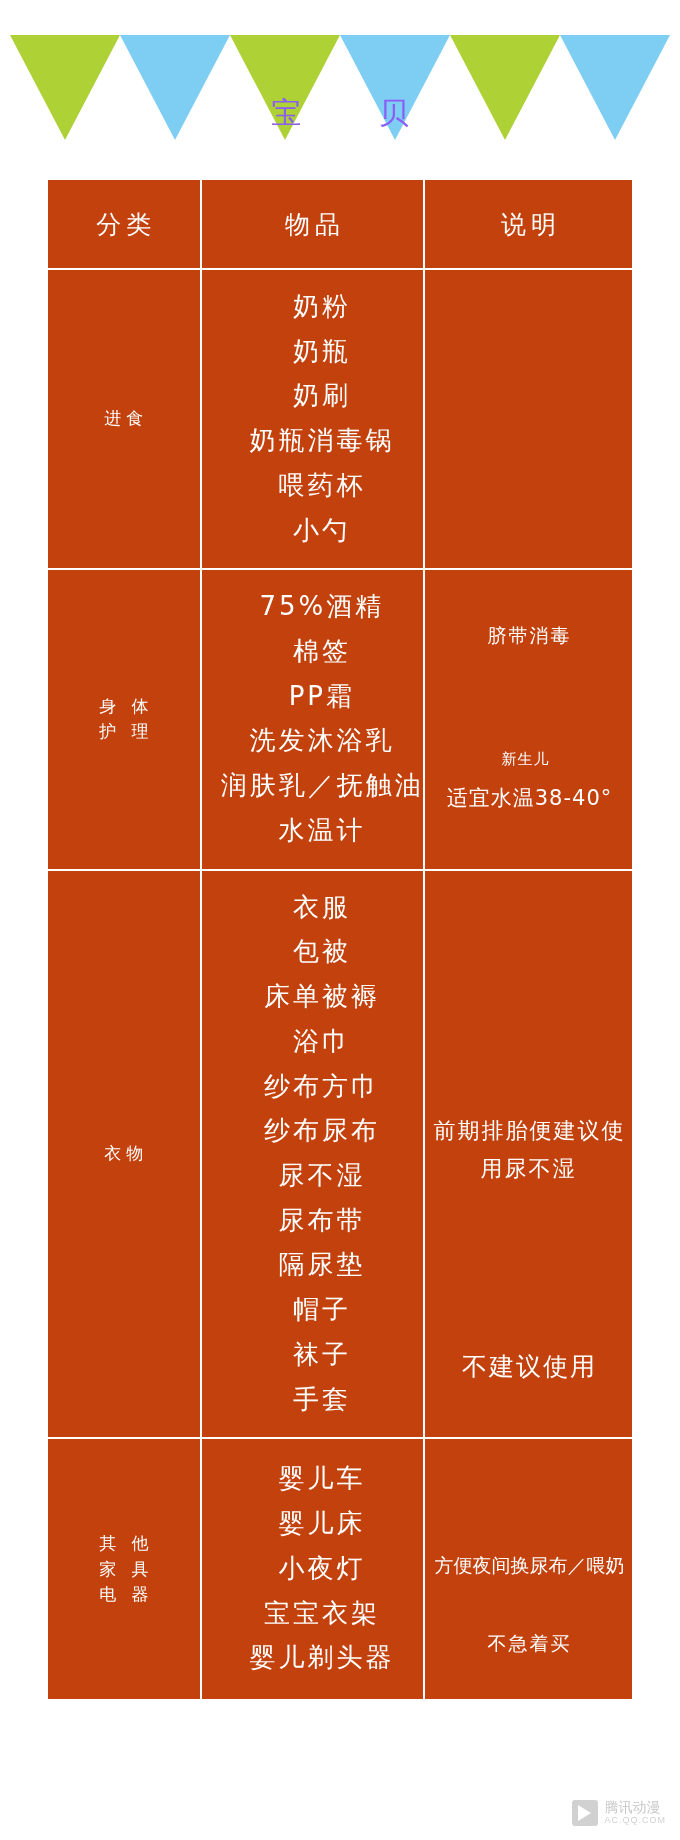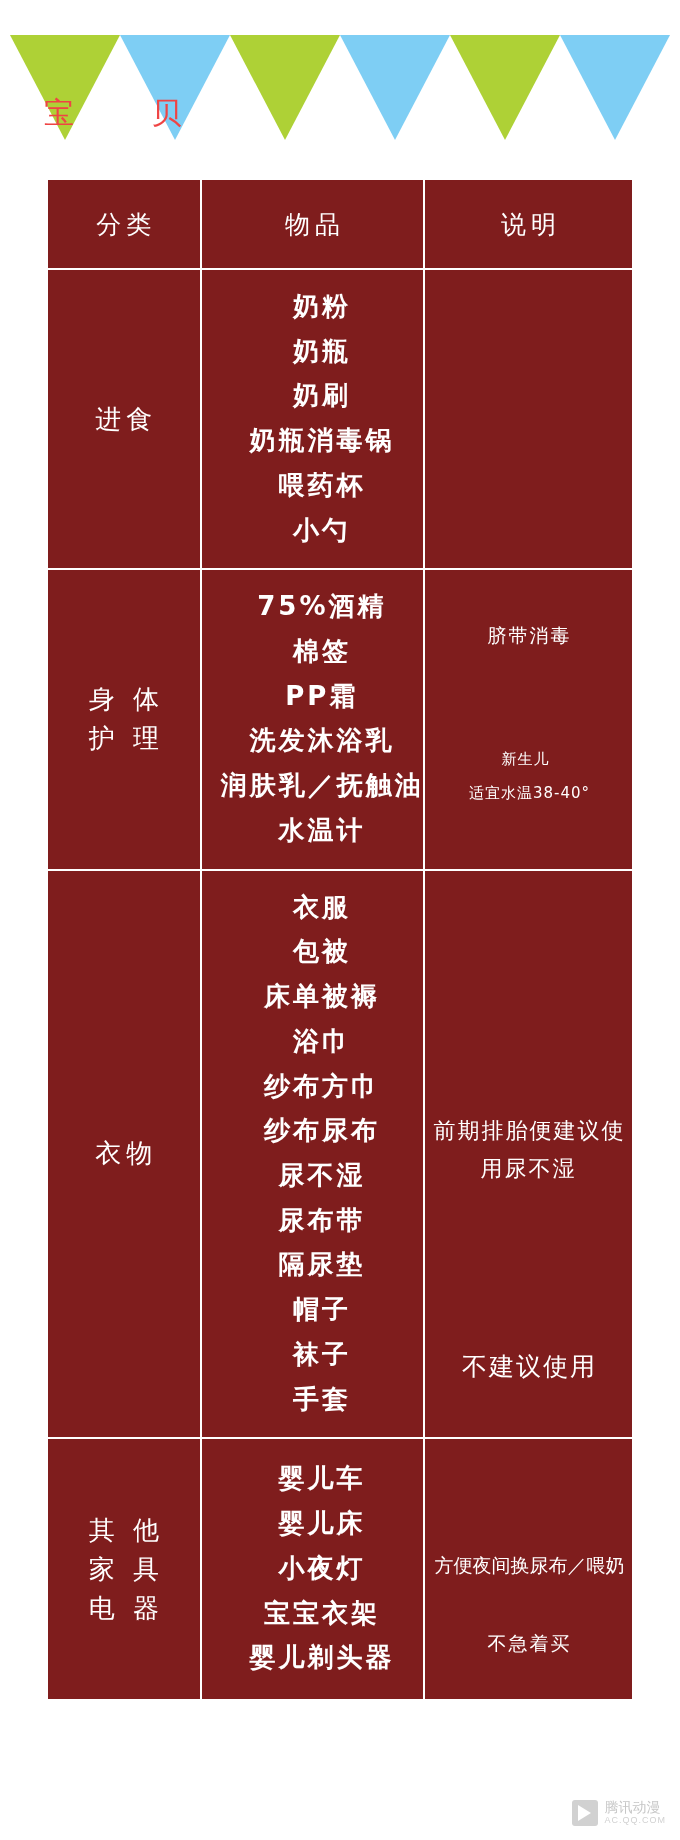--- a/index.html
+++ b/index.html
@@ -22,88 +22,88 @@
     left: 10px;
     width: 660px;
     height: 105px;
   }
   .banner svg { display: block; }
   .banner-title {
     position: absolute;
     top: 58px;
     left: 0;
     width: 660px;
+    text-align: center;
     font-size: 30px;
     letter-spacing: 34px;
-    color: #ef4444;
+    color: #8b5cf6;
     text-indent: 34px;
     font-family: "DejaVu Sans", sans-serif;
     user-select: none;
   }
 
   
   .table-wrap {
     position: absolute;
     top: 178px;
     left: 46px;
     width: 588px;
   }
   table.checklist {
     border-collapse: collapse;
     width: 588px;
     table-layout: fixed;
-    background: #7f1d1d;
+    background: #c2410c;
   }
   table.checklist td {
     border: 2px solid #ffffff;
     color: #ffffff;
     vertical-align: middle;
     text-align: center;
     font-family: "DejaVu Sans", sans-serif;
   }
   col.c1 { width: 128px; }
   col.c2 { width: 186px; }
   col.c3 { width: 174px; }
 
   .head-row td {
     height: 86px;
     font-size: 25px;
     letter-spacing: 5px;
     text-indent: 5px;
   }
 
   .cat-cell {
-    font-size: 26px;
+    font-size: 17px;
     letter-spacing: 5px;
     text-indent: 5px;
     line-height: 1.5;
   }
   .items-cell {
     font-size: 26px;
     line-height: 1.72;
     letter-spacing: 3px;
     text-indent: 3px;
     padding: 14px 0 16px 16px;
-    font-weight: bold;
   }
   .items-cell .it { display: block; white-space: nowrap; }
 
   .note-cell {
     font-size: 19px;
     letter-spacing: 2px;
     text-indent: 2px;
     line-height: 1.7;
     padding: 12px 6px;
   }
 
   
   .care-note { position: relative; height: 244px; }
   .care-note .n1 { position: absolute; top: 22px; left: 0; right: 0; font-size: 19px; letter-spacing: 2px; }
   .care-note .n2 { position: absolute; top: 150px; left: -8px; right: 0; font-size: 15px; letter-spacing: 1px; }
-  .care-note .n3 { position: absolute; top: 184px; left: 0; right: 0; font-size: 15px; letter-spacing: 1px; }
+  .care-note .n3 { position: absolute; top: 184px; left: 0; right: 0; font-size: 21px; letter-spacing: 1px; }
 
   
   .cloth-note { position: relative; height: 520px; }
   .cloth-note .n1 { position: absolute; top: 218px; left: 0; right: 0; font-size: 22px; letter-spacing: 2px; line-height: 1.75; }
   .cloth-note .n2 { position: absolute; top: 452px; left: 0; right: 0; font-size: 25px; letter-spacing: 2px; }
 
   
   .appl-note { position: relative; height: 236px; }
   .appl-note .n1 { position: absolute; top: 98px; left: -4px; right: -4px; font-size: 19px; letter-spacing: 0px; }
   .appl-note .n2 { position: absolute; top: 176px; left: 0; right: 0; font-size: 19px; letter-spacing: 2px; }

